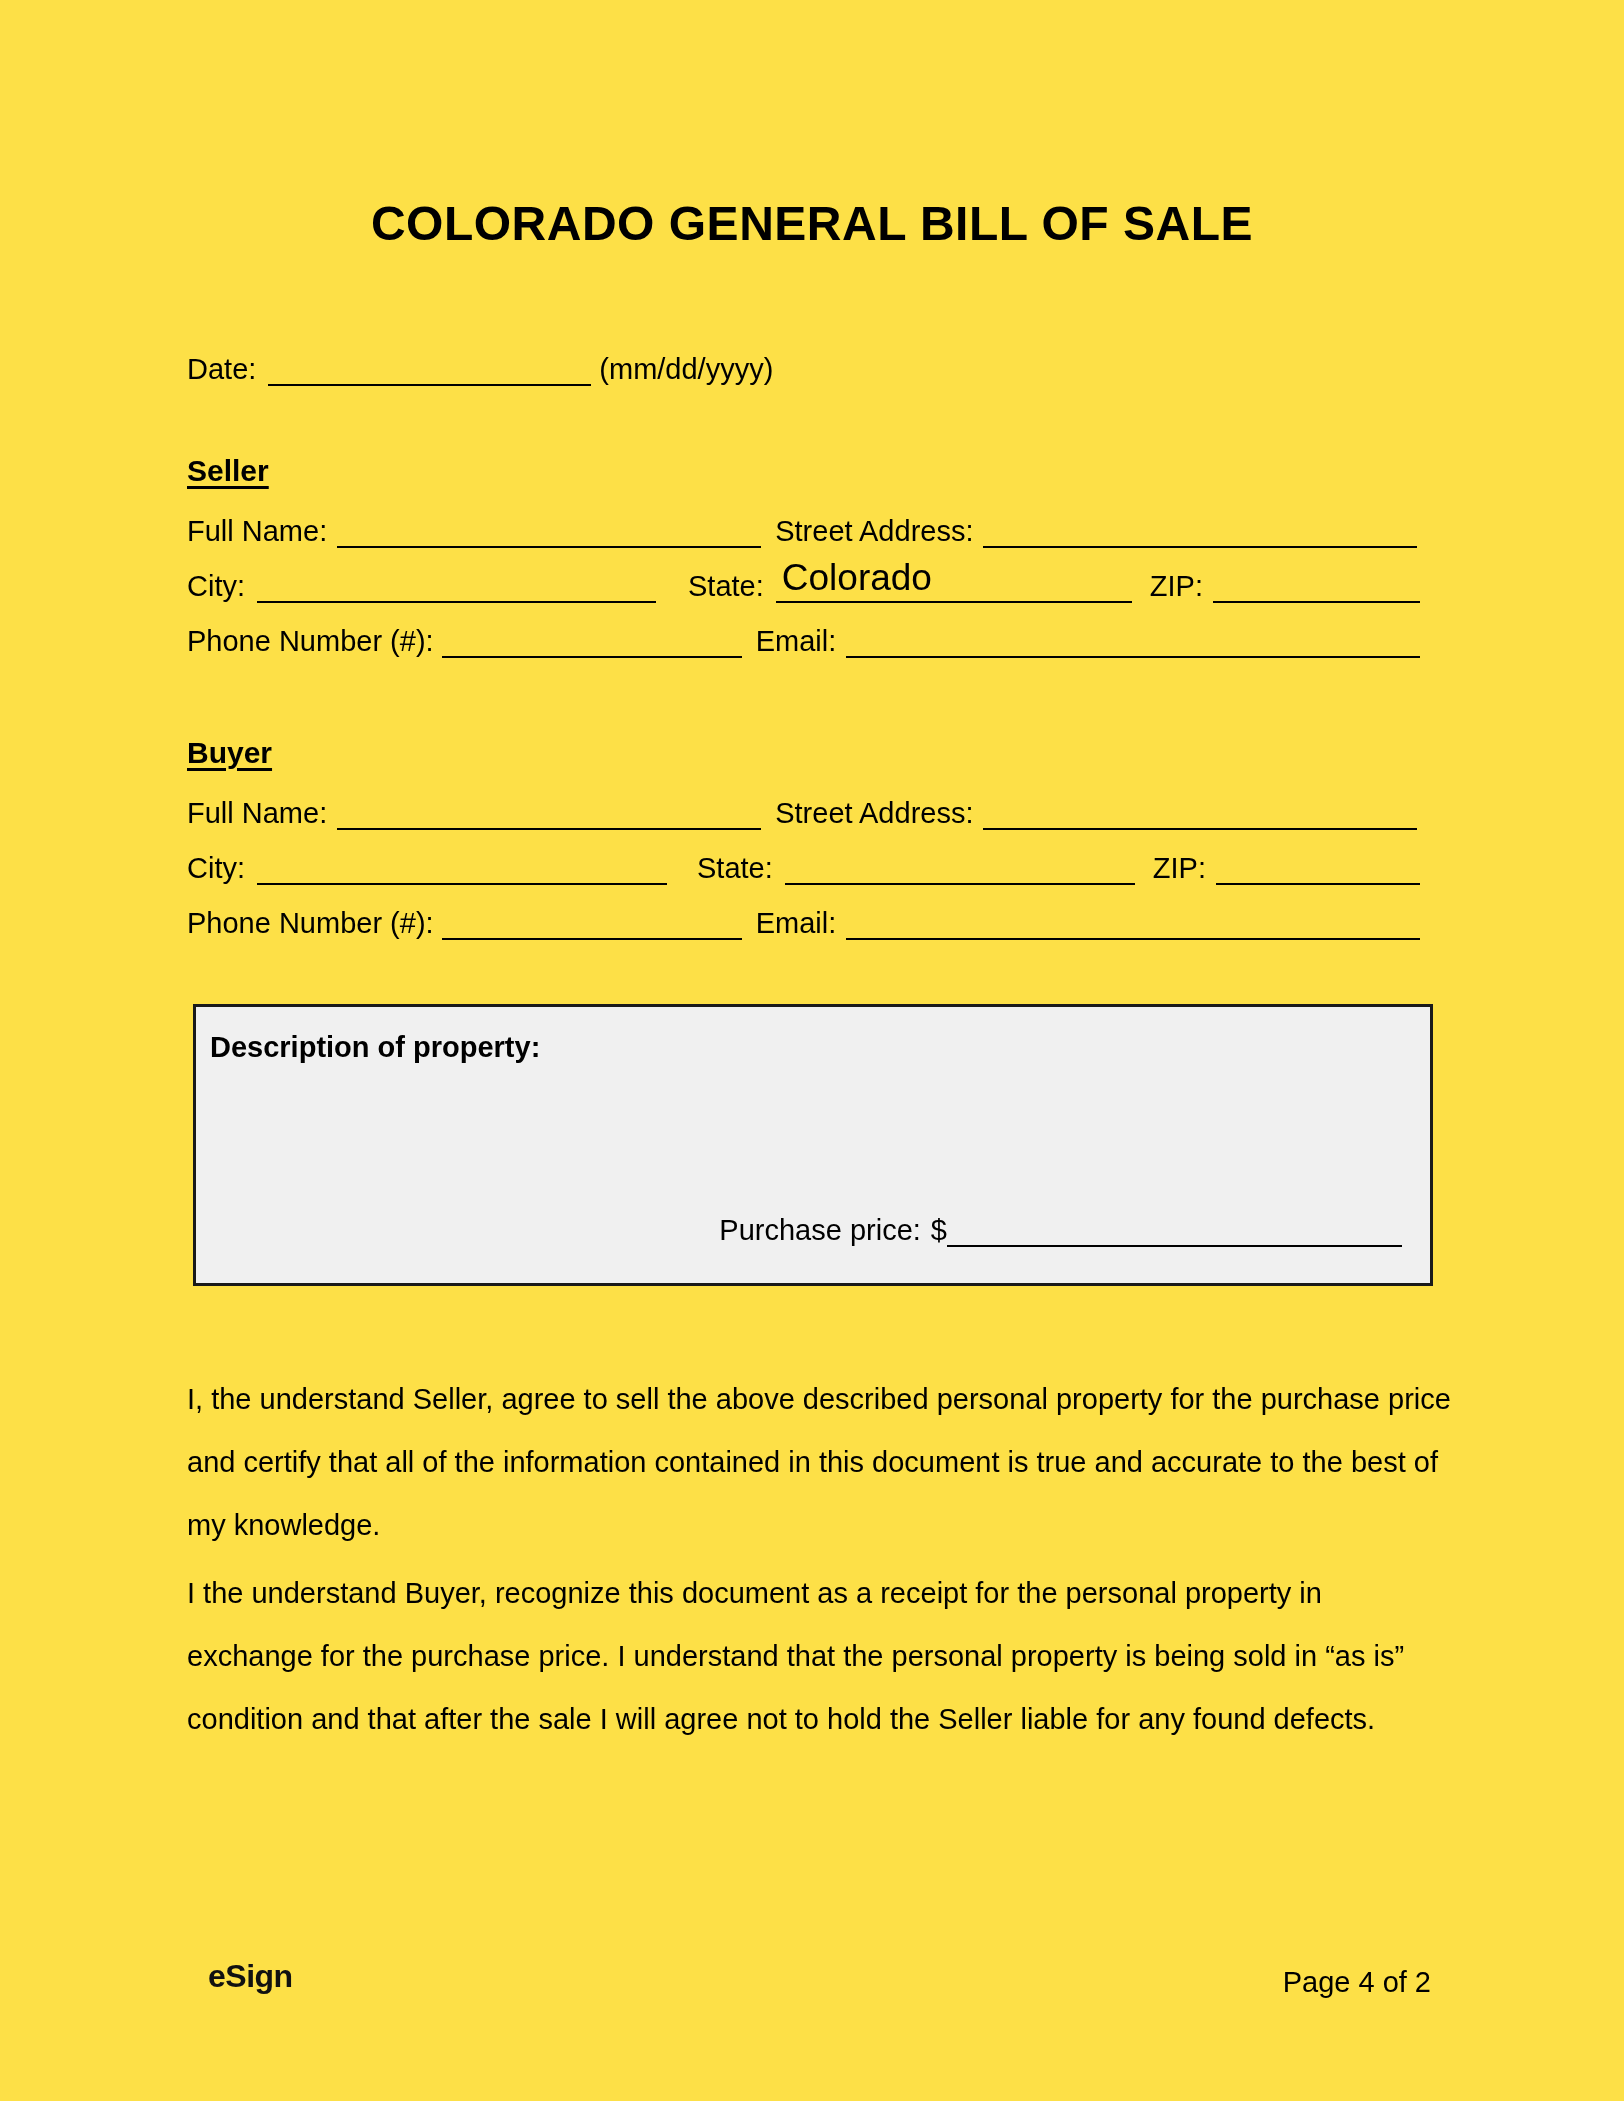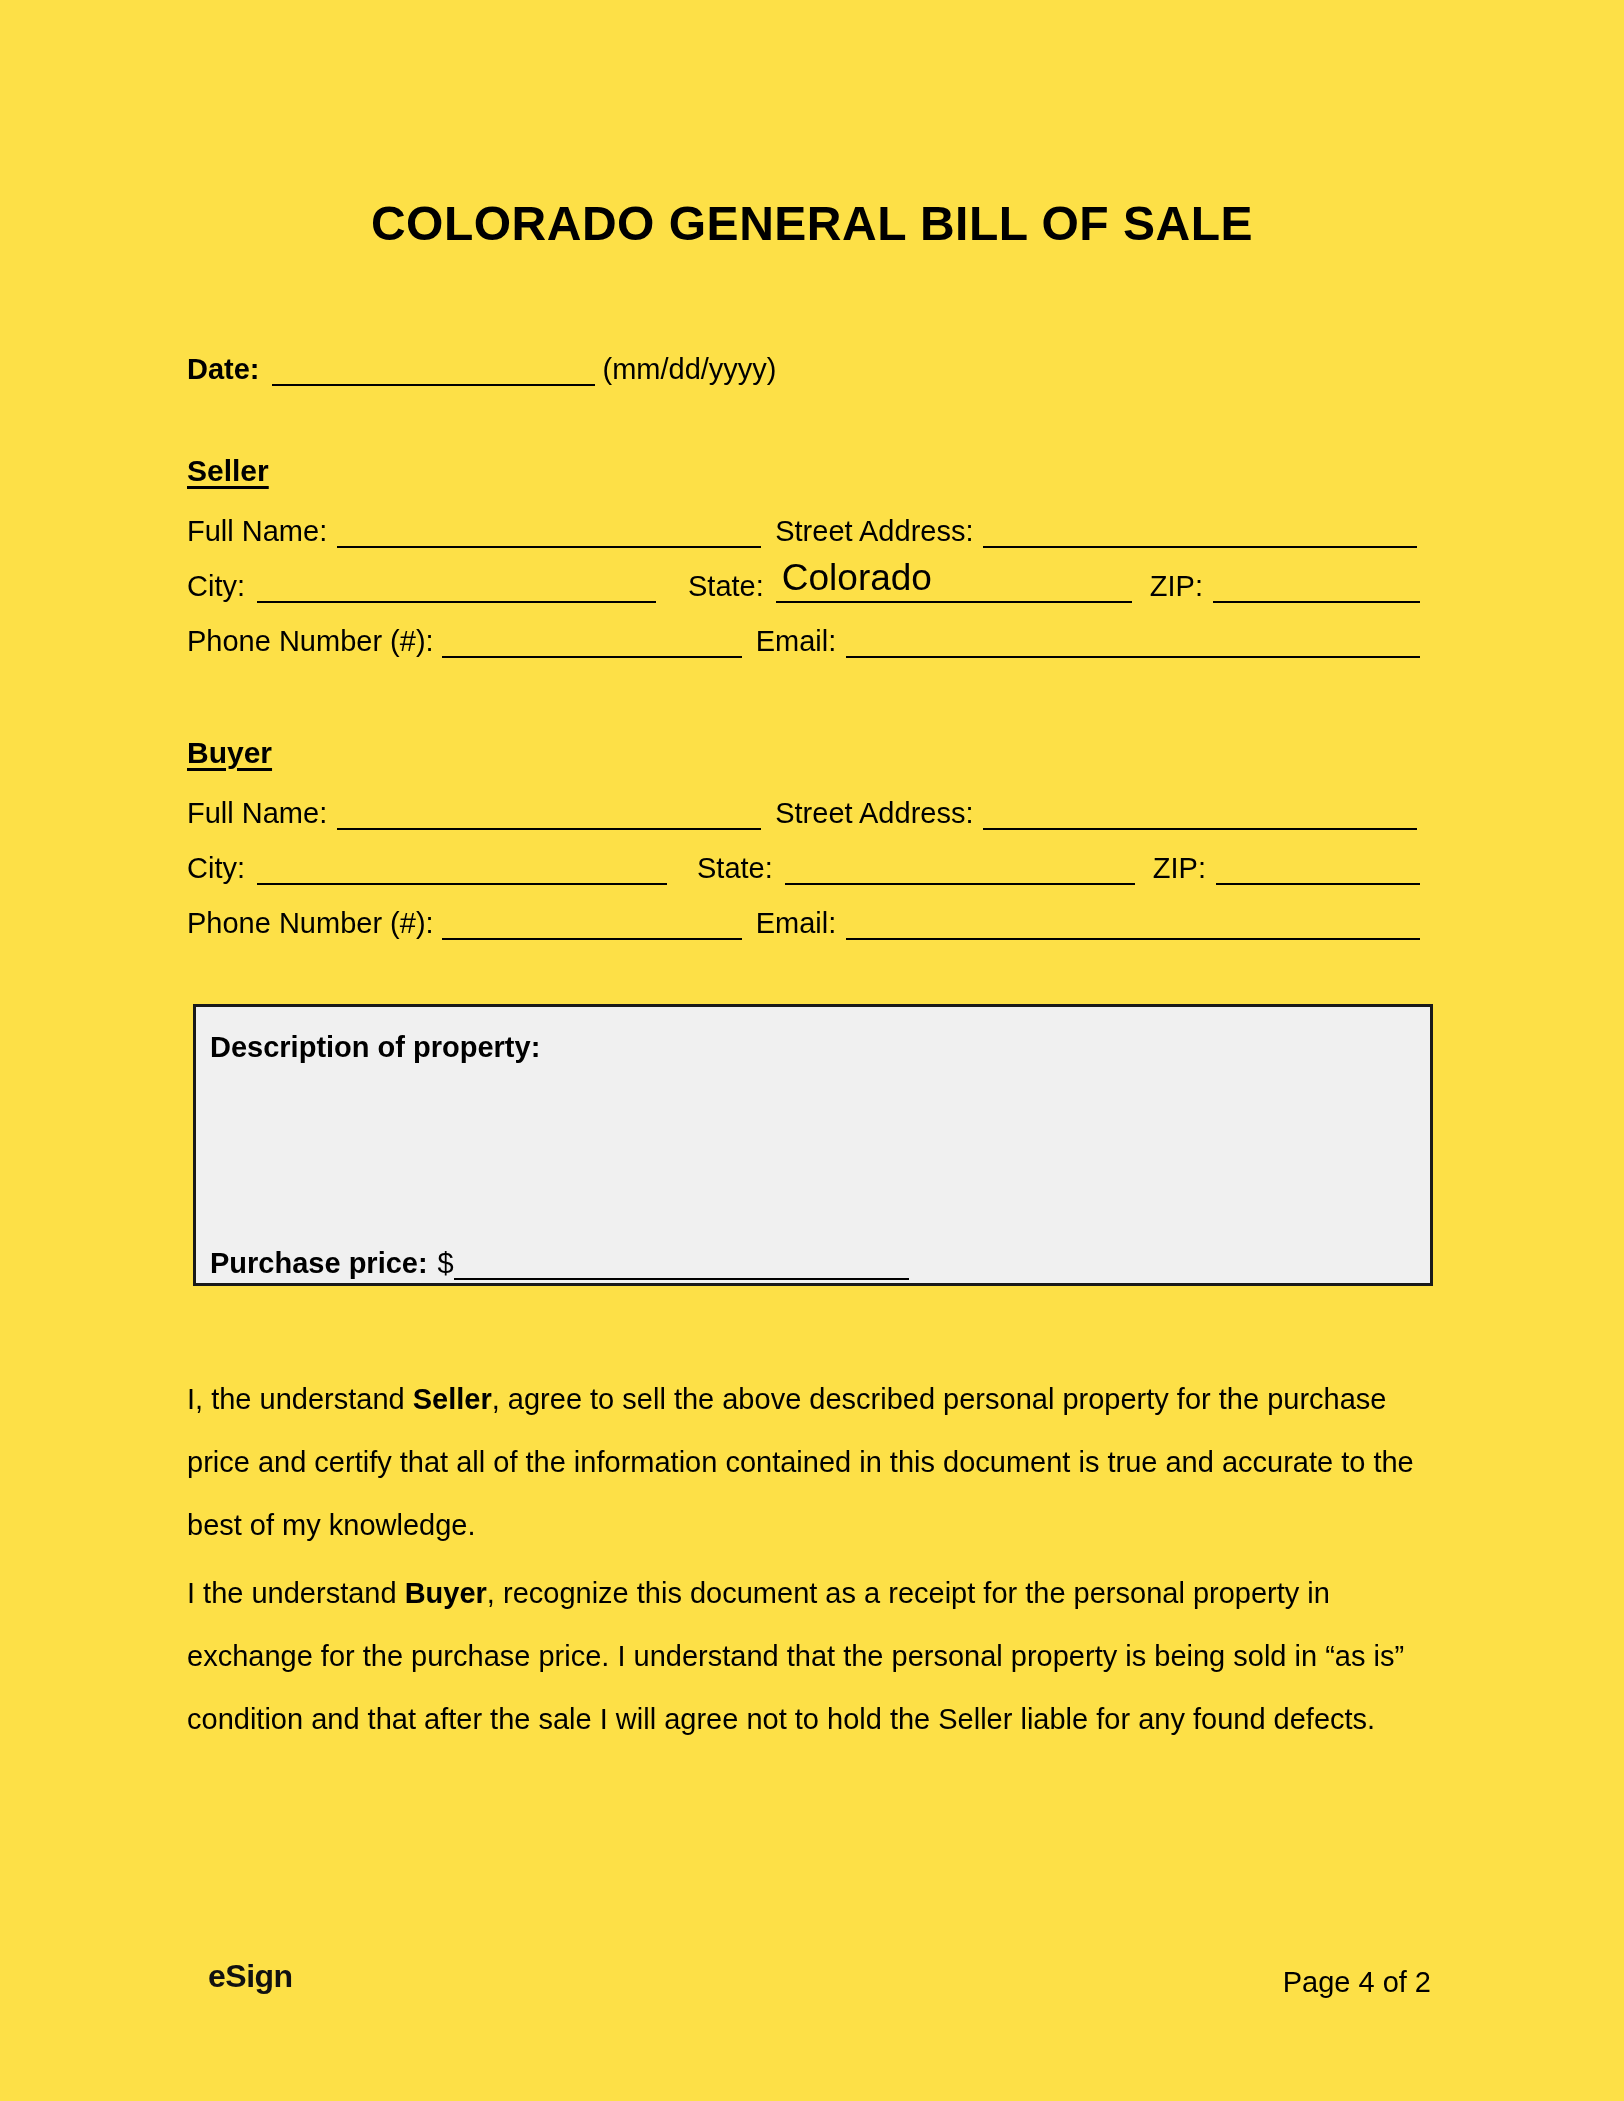--- a/index.html
+++ b/index.html
@@ -7,35 +7,35 @@
     position:relative; width:1624px; height:2101px; background:#fde047;
     font-family:"Liberation Sans", sans-serif; color:#000; overflow:hidden;
   }
   .abs { position:absolute; }
   .doc-title {
     width:100%; text-align:center; font-size:48px; font-weight:bold;
     letter-spacing:0.5px; white-space:nowrap;
   }
   .row { display:flex; align-items:flex-end; font-size:29px; }
   .lbl { white-space:nowrap; }
-  .b { font-weight:bold; }
+  .b { font-weight:normal; }
   .fline {
     border-bottom:2px solid #000; height:34px; box-sizing:border-box;
     display:inline-flex; align-items:flex-end;
   }
   .fline .fill-text { padding:0 0 5px 6px; font-size:37px; line-height:1; white-space:nowrap; }
   .section-heading {
     font-size:30px; font-weight:bold; text-decoration:underline;
     text-decoration-thickness:3px; text-underline-offset:5px;
   }
   .desc-box {
     left:193px; top:1004px; width:1240px; height:282px; box-sizing:border-box;
     background:#f0f0f0; border:3px solid #1a1a1a;
-    display:flex; flex-direction:column; justify-content:space-between;
-    padding:24px 28px 3px 14px;
+    display:flex; flex-direction:row; justify-content:space-between;
+    padding:24px 28px 36px 14px;
   }
   .desc-label { font-size:29px; font-weight:bold; }
   .price-row { display:flex; align-items:flex-end; font-size:29px; }
   .para { left:187px; width:1268px; font-size:29px; line-height:63px; }
   .logo { font-size:32px; font-weight:bold; letter-spacing:-0.5px; color:#111; }
   .page-num { font-size:29px; }
 </style>
 </head>
 <body>
 

